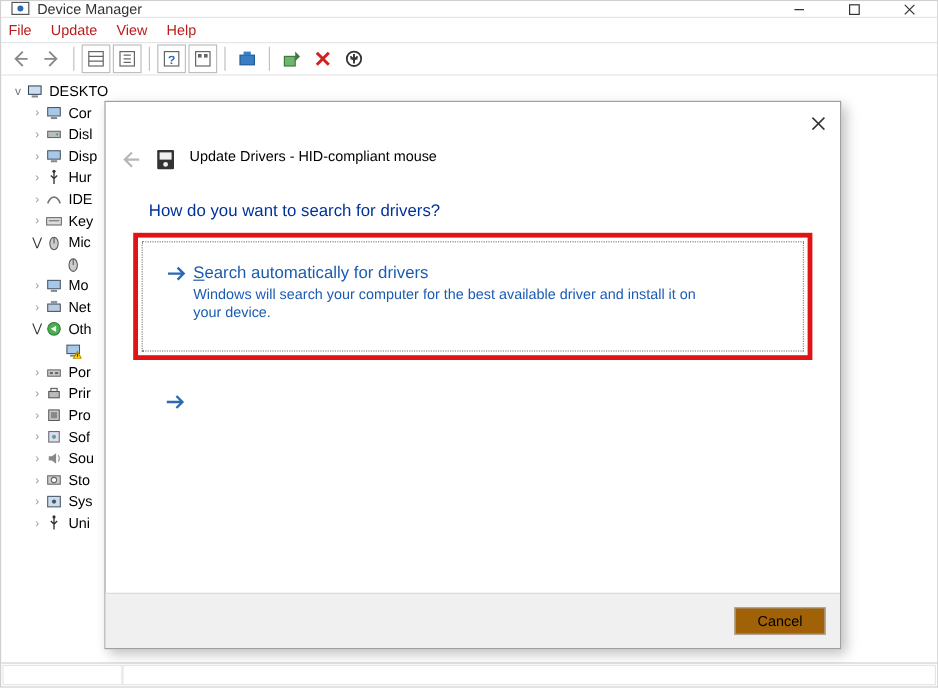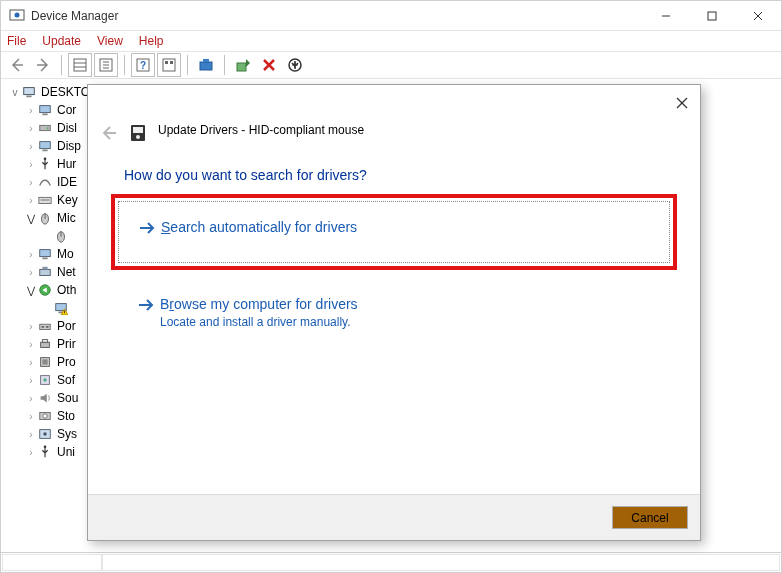--- a/index.html
+++ b/index.html
@@ -10,21 +10,21 @@
     background: #ffffff;
     width: 782px;
     height: 573px;
     overflow: hidden;
     position: relative;
     border: 1px solid #d0d0d0;
   }
 
   
   .titlebar {
-    height: 30px;
+    height: 14px;
     display: flex;
     align-items: center;
     border-bottom: 1px solid #e5e5e5;
     background: #fff;
   }
   .titlebar .app-icon { width: 16px; height: 16px; margin: 0 6px 0 8px; }
   .titlebar .title { flex: 1; color: #333; }
   .titlebar .win-btn { width: 46px; height: 30px; display:flex; align-items:center; justify-content:center; color:#555; }
 
   
@@ -458,33 +458,30 @@
   <div class="dlg-question">How do you want to search for drivers?</div>
 
   <div class="option-box focused">
     <span class="option-arrow">
       <svg viewBox="0 0 20 20">
           <path d="M3 10 H16 M11 5 L16 10 L11 15" fill="none" stroke-width="2"></path>
         </svg>
     </span>
     <div>
       <div class="option-title"><span class="ul">S</span><span>earch automatically for drivers</span></div>
+      <div class="option-desc">Windows will search your computer for the best available driver and install it on your device.</div>
     </div>
   </div>
 
   <div class="option-box">
     <span class="option-arrow">
       <svg viewBox="0 0 20 20">
           <path d="M3 10 H16 M11 5 L16 10 L11 15" fill="none" stroke-width="2"></path>
         </svg>
     </span>
-    <div>
-      <div class="option-title"><span>B</span><span class="ul">r</span><span>owse my computer for drivers</span></div>
-      <div class="option-desc">Locate and install a driver manually.</div>
-    </div>
   </div>
 
   <div class="dlg-footer">
     <div class="btn">
         <span>Cancel</span>
       </div>
   </div>
 </div>
 
 </body></html>

